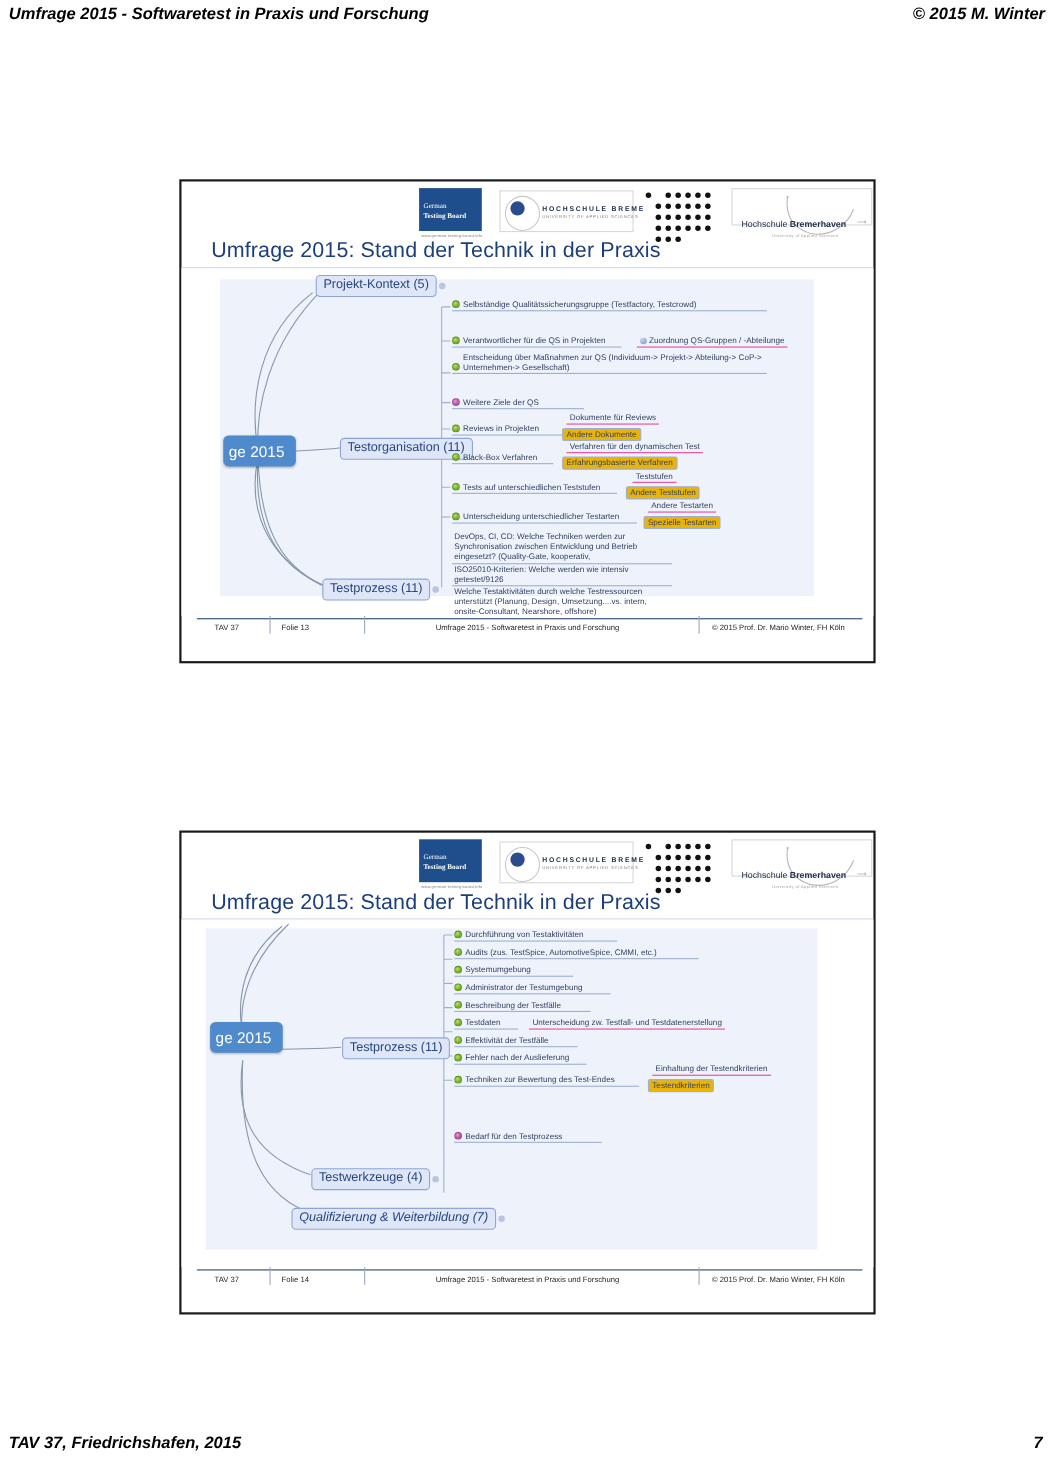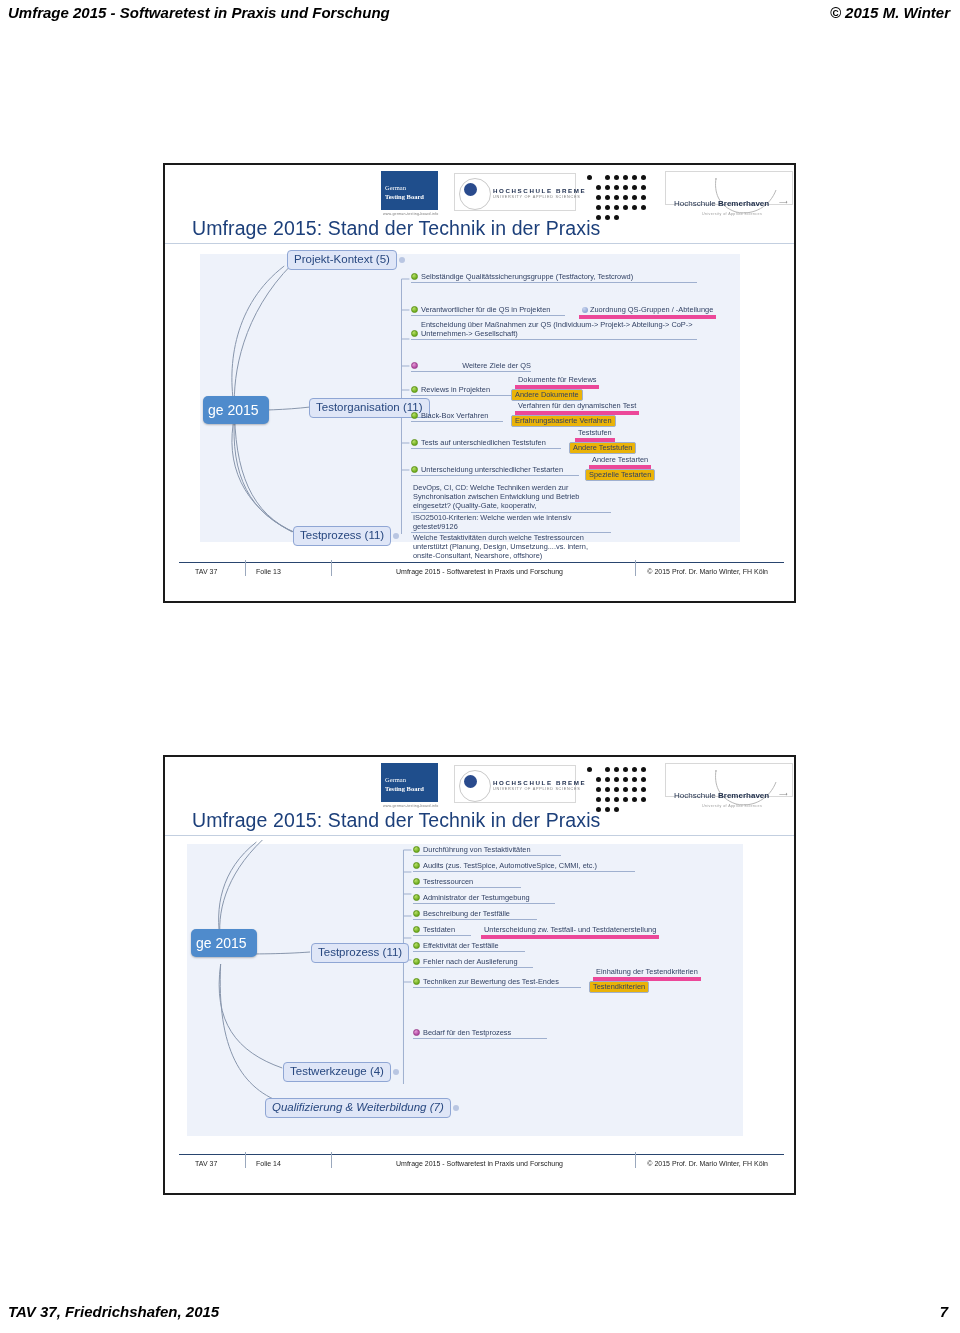--- a/index.html
+++ b/index.html
@@ -139,21 +139,21 @@
   }
   .leaf .bul.purple{
     background:radial-gradient(circle at 35% 30%,#e59ad8,#b24aa2 70%);
     border-color:#9c3d8c;
   }
   .leaf.plain{padding-left:2px;}
 
   
   .sub{
     position:absolute;font-size:7.4px;color:#2f3f62;line-height:9.2px;
-    border-bottom:4px solid #ec4899;padding:0 3px 1px 3px;box-sizing:border-box;
+    border-bottom:1px solid #ec4899;padding:0 3px 1px 3px;box-sizing:border-box;
     white-space:nowrap;
   }
   .sub.boxed{
     border:1px solid #9fb0cf;border-radius:2px;background:#eab308;
   }
   .inline-bul{
     display:inline-block;width:6px;height:6px;border-radius:50%;
     background:radial-gradient(circle at 35% 30%,#c8d4ee,#8fa6d4 70%);
     margin-right:2px;vertical-align:-1px;
   }
@@ -290,21 +290,21 @@
       <span class="bul"></span>
       <span>Verantwortlicher für die QS in Projekten</span>
     </div>
     <div class="sub" style="left:414px;top:61px;">
       <span class="inline-bul"></span><span>Zuordnung QS-Gruppen / -Abteilunge</span>
     </div>
     <div class="leaf" style="left:246px;top:76px;width:286px;">
       <span class="bul" style="top:10px;"></span>
       <span>Entscheidung über Maßnahmen zur QS (Individuum-&gt; Projekt-&gt; Abteilung-&gt; CoP-&gt; Unternehmen-&gt; Gesellschaft)</span>
     </div>
-    <div class="leaf" style="left:246px;top:117px;width:120px;text-align:right;">
+    <div class="leaf" style="left:246px;top:117px;width:120px;">
       <span class="bul purple"></span>
       <span>Weitere Ziele der QS</span>
     </div>
     <div class="leaf" style="left:246px;top:141px;width:100px;">
       <span class="bul"></span>
       <span>Reviews in Projekten</span>
     </div>
     <div class="sub" style="left:350px;top:131px;">
       <span>Dokumente für Reviews</span>
     </div>
@@ -469,21 +469,21 @@
     <div class="leaf" style="left:248px;top:9px;width:148px;">
       <span class="bul"></span>
       <span>Durchführung von Testaktivitäten</span>
     </div>
     <div class="leaf" style="left:248px;top:25px;width:222px;">
       <span class="bul"></span>
       <span>Audits (zus. TestSpice, AutomotiveSpice, CMMI, etc.)</span>
     </div>
     <div class="leaf" style="left:248px;top:41px;width:108px;">
       <span class="bul"></span>
-      <span>Testressourcen</span>
+      <span>Systemumgebung</span>
     </div>
     <div class="leaf" style="left:248px;top:57px;width:142px;">
       <span class="bul"></span>
       <span>Administrator der Testumgebung</span>
     </div>
     <div class="leaf" style="left:248px;top:73px;width:124px;">
       <span class="bul"></span>
       <span>Beschreibung der Testfälle</span>
     </div>
     <div class="leaf" style="left:248px;top:89px;width:58px;">

